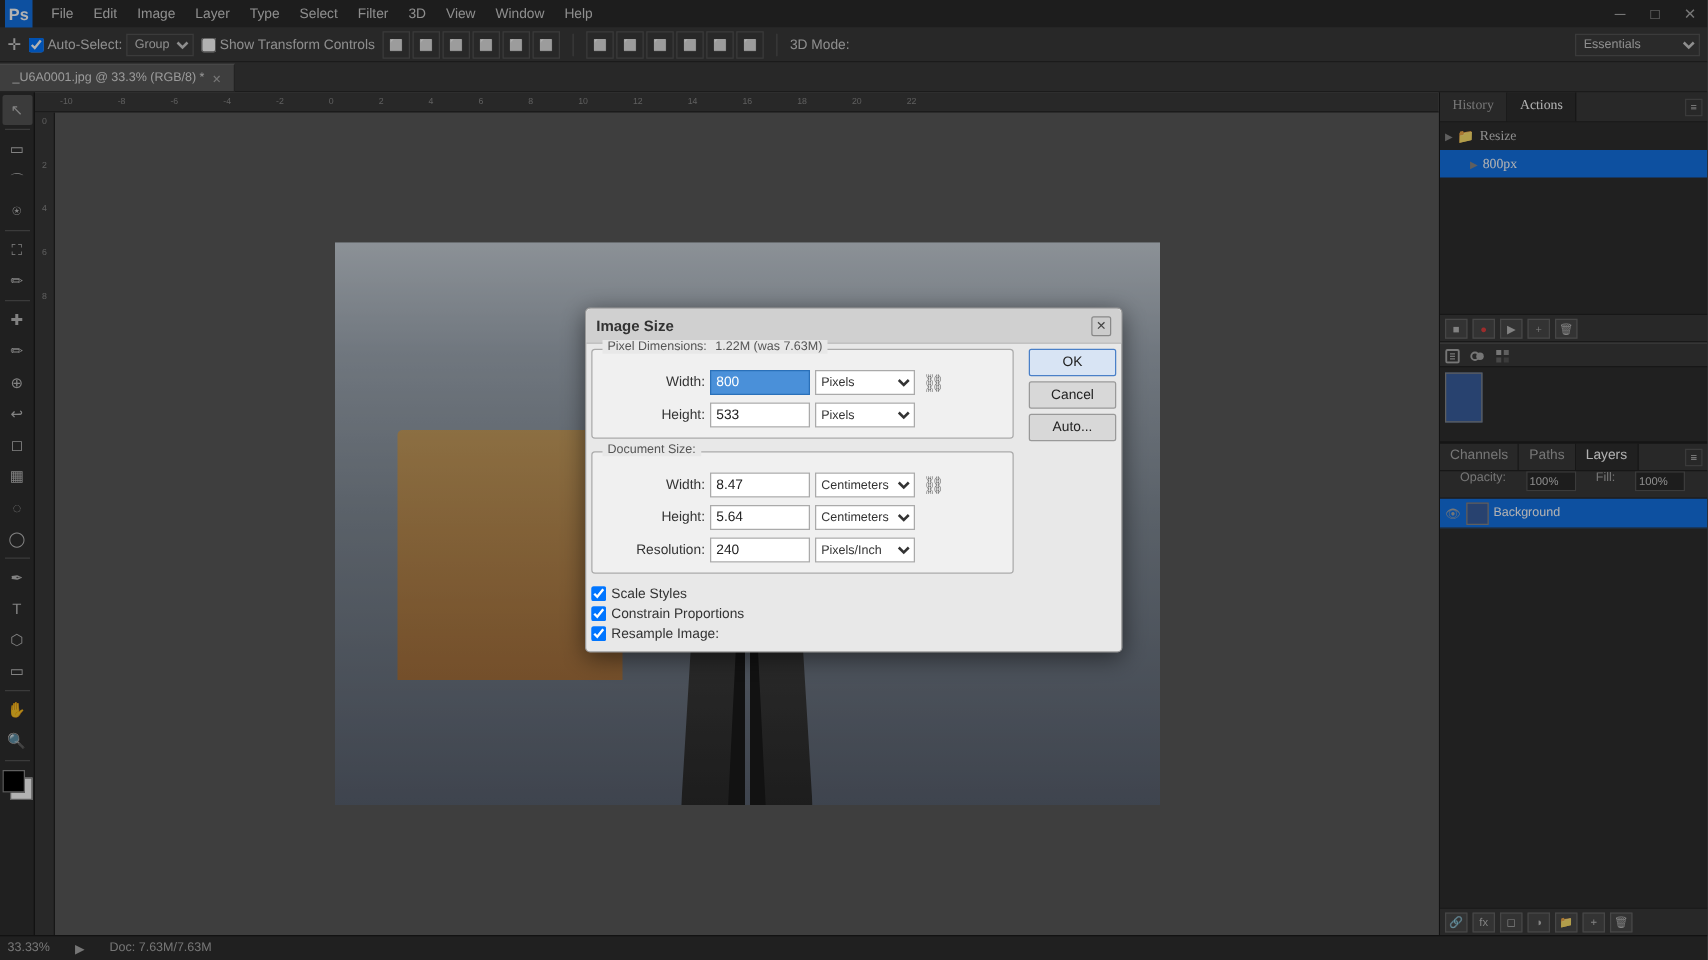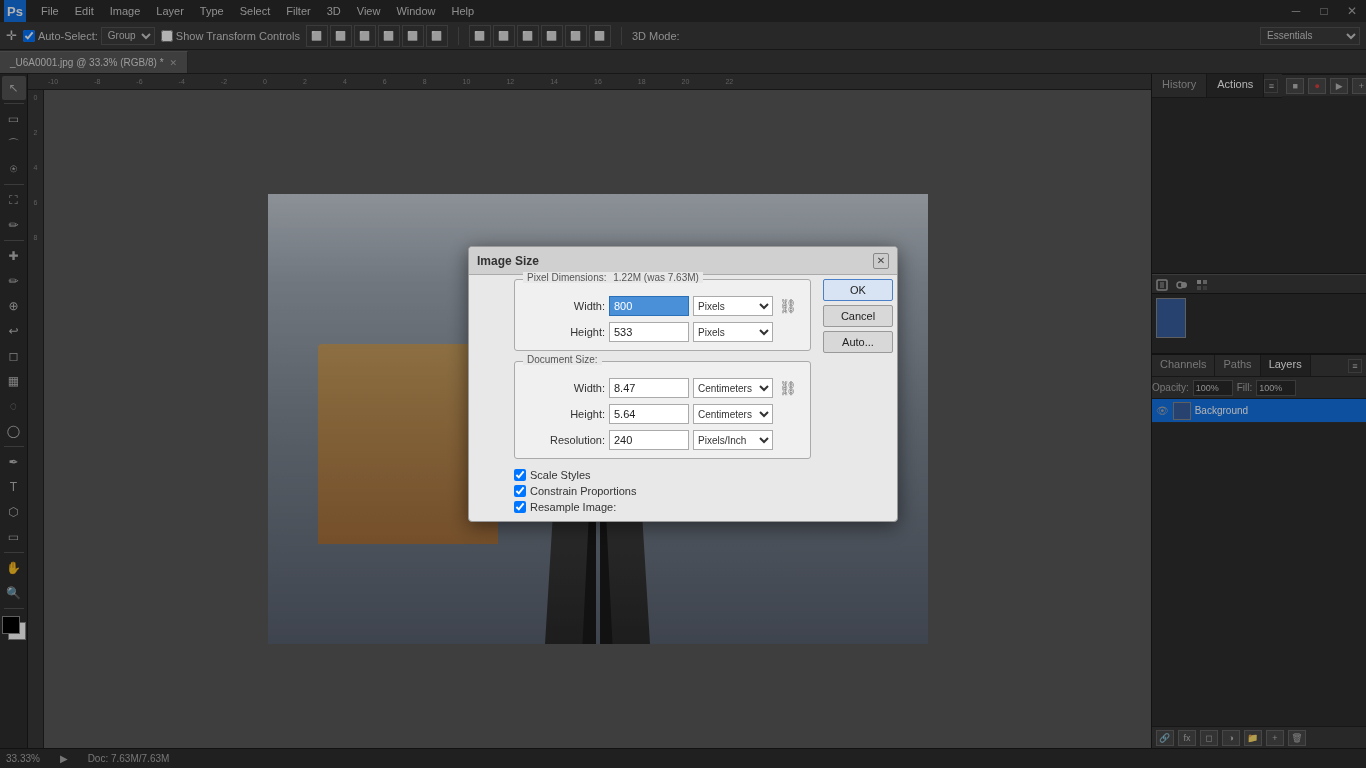--- a/index.html
+++ b/index.html
@@ -321,21 +321,21 @@
     .modal-title {
       font-size: 12px; font-weight: bold; color: #333;
     }
     .modal-close {
       width: 16px; height: 16px;
       background: #ccc; border: 1px solid #888;
       border-radius: 2px;
       display: flex; align-items: center; justify-content: center;
       font-size: 10px; cursor: pointer; color: #444;
     }
-    .modal-body { padding: 4px; margin-left: 41px; }
+    .modal-body { padding: 4px; }
     .modal-section {
       border: 1px solid #aaa;
       border-radius: 3px;
       margin-bottom: 10px;
       background: #f0f0f0;
       padding: 8px 10px;
       position: relative;
     }
     .modal-section-title {
       position: absolute;
@@ -589,21 +589,21 @@
               <div style="width:28px;height:130px;background:#1a1a1a;"></div>
             </div>
           </div>
         </div>
       </div>
     </div>
   </div>
 
   <div class="right-panels">
 
-    <div style="height:200px;display:flex;flex-direction:row;border-bottom:1px solid #1a1a1a;">
+    <div style="height:200px;display:flex;flex-direction:column;border-bottom:1px solid #1a1a1a;font-family:Liberation Serif, serif;">
       <div class="panel-tabs">
         <div class="panel-tab">History</div>
         <div class="panel-tab active">Actions</div>
         <div style="flex:1;"></div>
         <div style="display:flex;align-items:center;gap:3px;padding-right:4px;">
           <div style="width:14px;height:14px;background:#3a3a3a;border:1px solid #555;display:flex;align-items:center;justify-content:center;font-size:9px;cursor:pointer;">≡</div>
         </div>
       </div>
 
       <div style="flex:1;overflow-y:auto;background:#2e2e2e;">
@@ -665,21 +665,21 @@
         <div class="bottom-panel-tab">Paths</div>
         <div class="bottom-panel-tab active">Layers</div>
         <div style="flex:1;"></div>
         <div style="display:flex;align-items:center;padding-right:4px;">
           <div style="width:14px;height:14px;background:#3a3a3a;border:1px solid #555;display:flex;align-items:center;justify-content:center;font-size:9px;cursor:pointer;">≡</div>
         </div>
       </div>
 
       <div class="layers-panel" style="flex:1;overflow-y:auto;">
 
-        <div style="height:22px;background:#3a3a3a;display:flex;align-items:center;padding:0 0;gap:4px;font-size:10px;color:#aaa;border-bottom:1px solid #222;">
+        <div style="height:22px;background:#3a3a3a;display:flex;padding:0 16px;gap:16px;font-size:10px;color:#aaa;border-bottom:1px solid #222;">
           <span>Opacity:</span>
           <input type="text" value="100%" style="width: 40px; height: 16px; background: rgb(42, 42, 42); border: 1px solid rgb(85, 85, 85); color: rgb(204, 204, 204); font-size: 9px; padding: 0px 2px;">
           <span>Fill:</span>
           <input type="text" value="100%" style="width: 40px; height: 16px; background: rgb(42, 42, 42); border: 1px solid rgb(85, 85, 85); color: rgb(204, 204, 204); font-size: 9px; padding: 0px 2px;">
         </div>
 
         <div class="layer-row selected">
           <span style="font-size:10px;color:#aaa;">👁</span>
           <div class="layer-thumb blue"></div>
           <span>Background</span>

